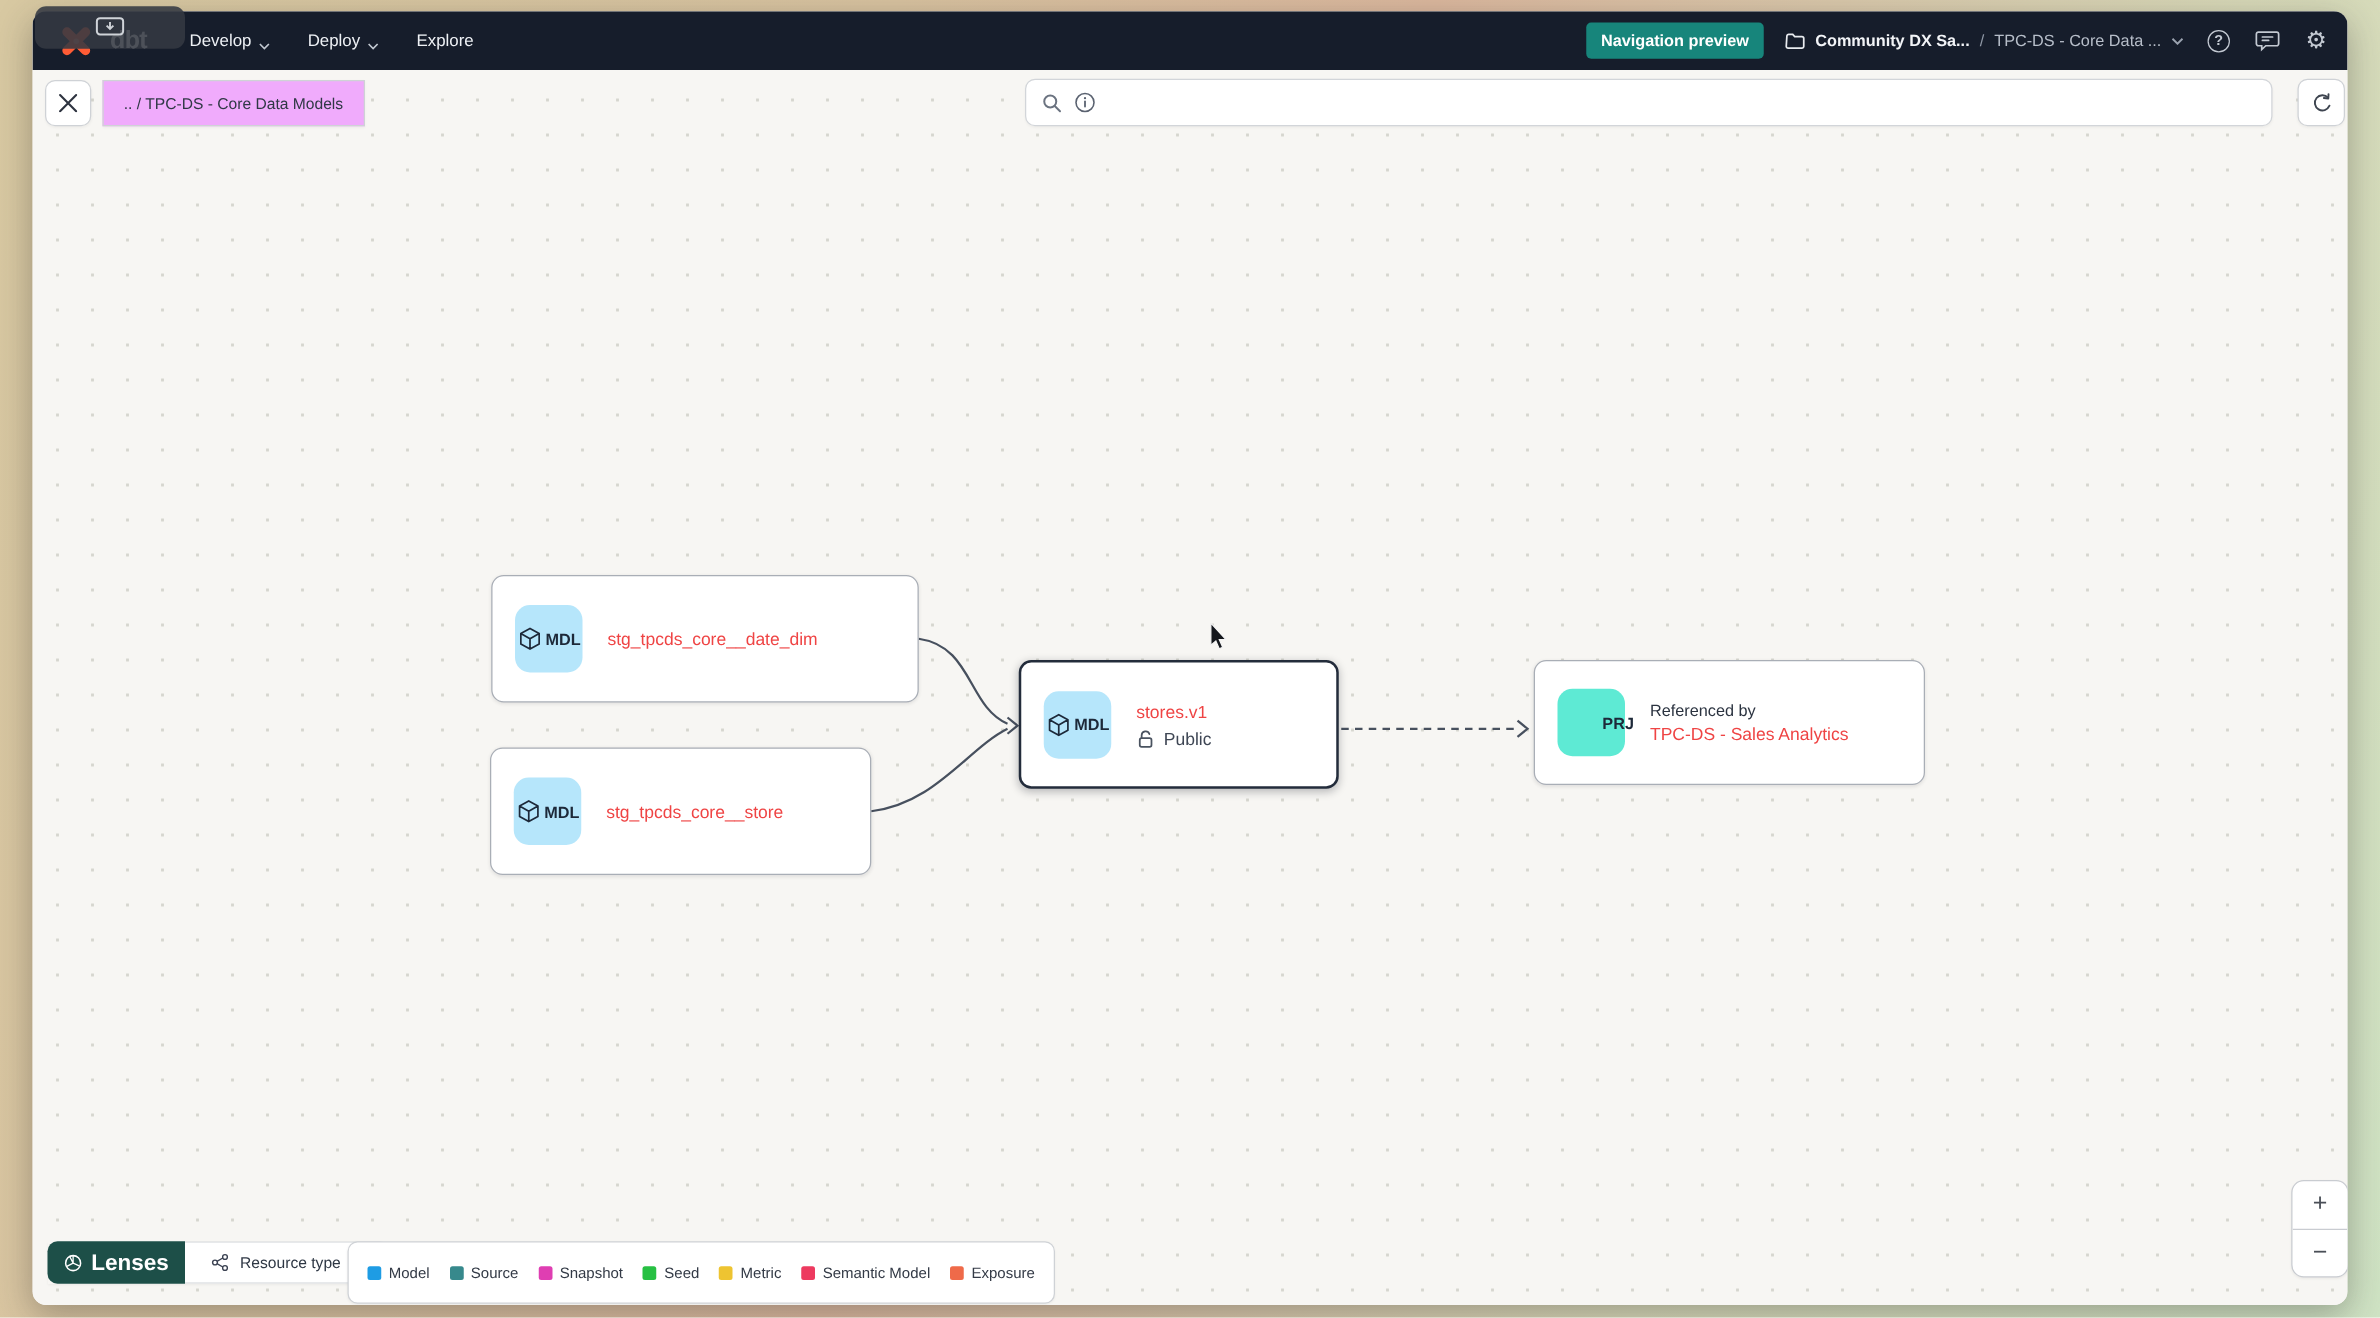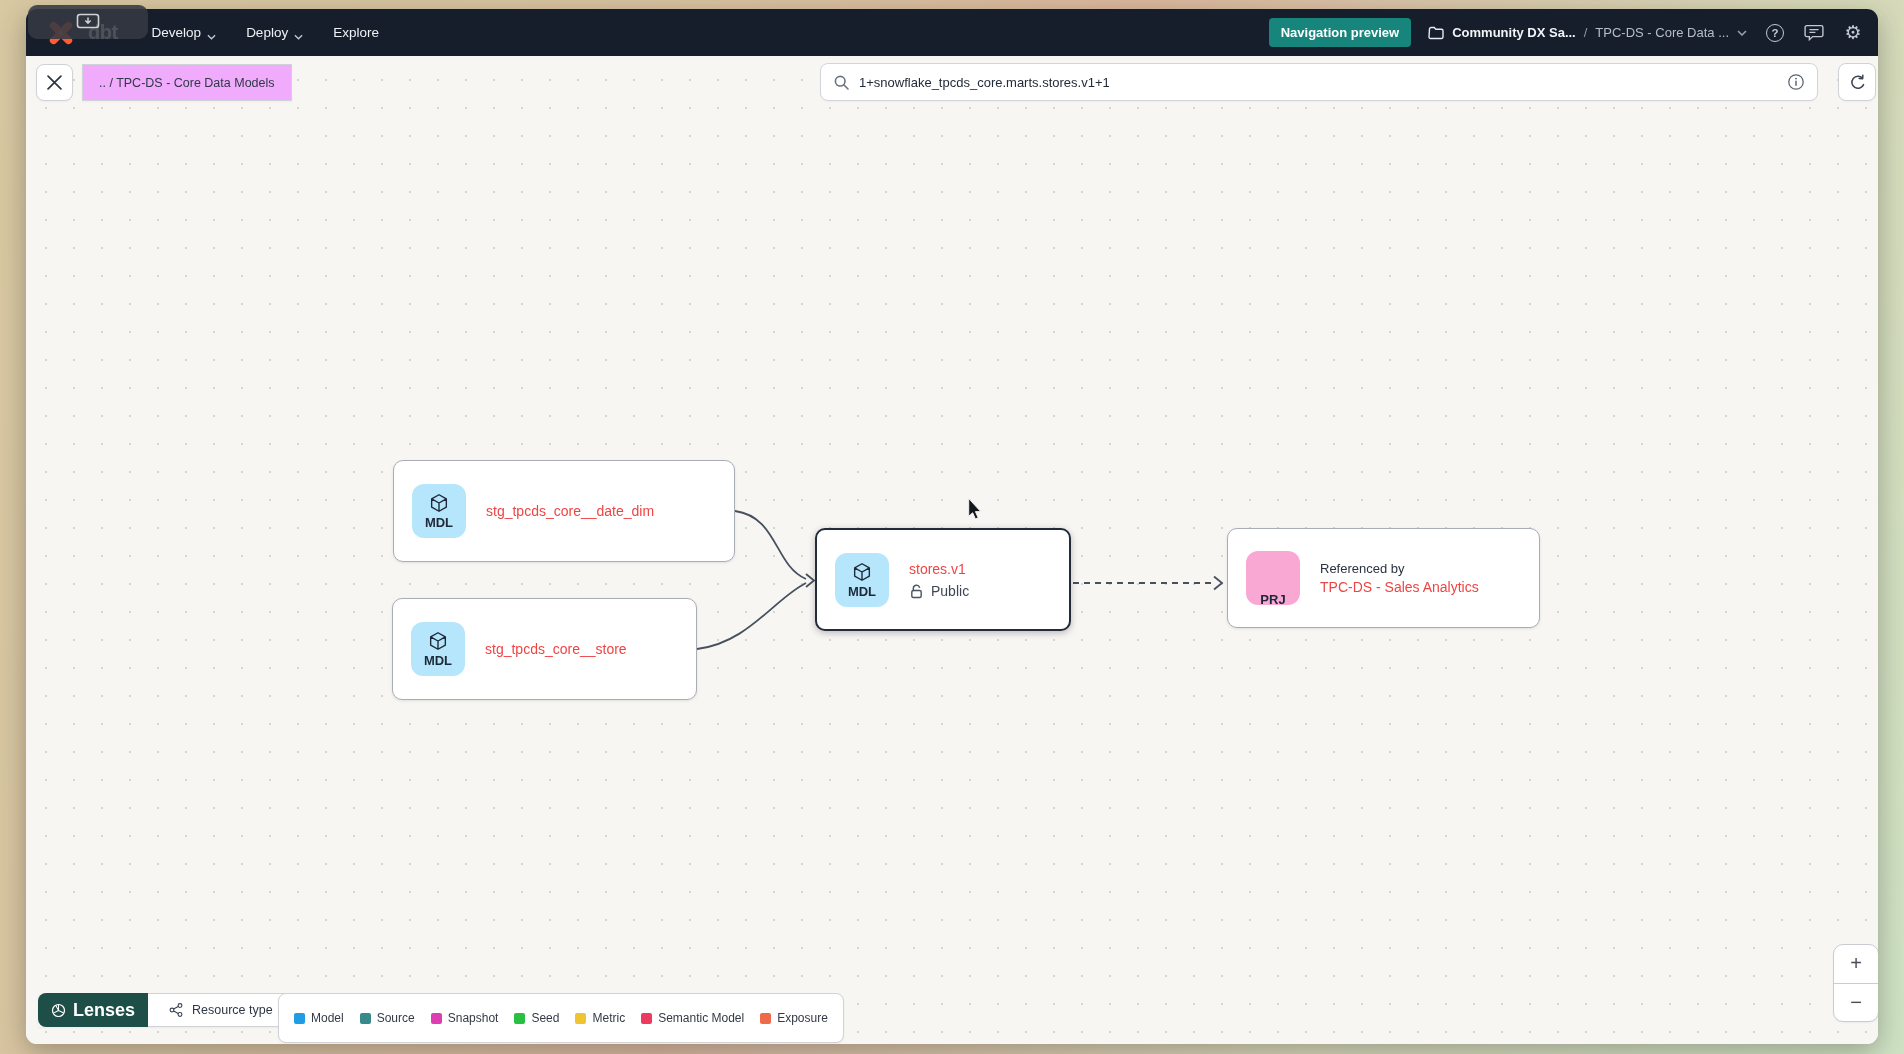--- a/index.html
+++ b/index.html
@@ -64,21 +64,21 @@
     box-shadow:0 1px 2px rgba(0,0,0,.04); }
   .search-box input { flex:1; border:none; outline:none; font-size:13px; color:#232b38;
     font-family:inherit; background:transparent; }
   .refresh-btn { left:1812px; top:54px; width:38px; height:38px; }
 
   
   .node { position:absolute; background:#fff; border:1px solid #a9aeb6; border-radius:10px;
     display:flex; align-items:center; padding:0 18px; gap:20px; cursor:pointer;
     box-shadow:0 1px 3px rgba(25,30,40,.10); }
   .node-badge { width:54px; height:54px; border-radius:12px; flex:0 0 auto;
-    display:flex; flex-direction:column; align-items:center; justify-content:center; gap:1px; }
+    display:flex; flex-direction:row; align-items:center; justify-content:center; gap:1px; }
   .node-badge .badge-code { font-size:13px; font-weight:bold; color:#1d2939; }
   .node-label { font-size:14px; color:#ef4444; font-weight:400; white-space:nowrap; }
   .node-sub { display:flex; align-items:center; gap:7px; margin-top:6px;
     font-size:14px; color:#3e4654; }
   .node-selected { border:2px solid #232c3b; box-shadow:0 2px 7px rgba(20,25,35,.28); }
   .node-title-sm { font-size:13px; color:#2b3340; margin-bottom:3px; }
 
   
   .lens-group { position:absolute; left:12px; top:984px; height:34px; display:flex;
     box-shadow:0 1px 2px rgba(0,0,0,.05); }
@@ -193,21 +193,20 @@
       <path d="M1 1 L13 13 M13 1 L1 13" stroke="#2e3440" stroke-width="1.6" stroke-linecap="round"></path>
       </svg>
   </div>
   <div class="crumb-pill">.. / TPC-DS - Core Data Models</div>
 
   <div class="search-box">
     <svg width="17" height="17" viewBox="0 0 17 17">
       <circle cx="7.2" cy="7.2" r="4.8" fill="none" stroke="#6b7380" stroke-width="1.6"></circle>
       <path d="M10.8 10.8 L15 15" stroke="#6b7380" stroke-width="1.6" stroke-linecap="round"></path>
       </svg>
-    <input type="text" value="1+snowflake_tpcds_core.marts.stores.v1+1" style="">
     <svg width="18" height="18" viewBox="0 0 20 20">
       <circle cx="10" cy="10" r="8" fill="none" stroke="#5a6270" stroke-width="1.4"></circle>
       <path d="M10 9 v4.6" stroke="#5a6270" stroke-width="1.6" stroke-linecap="round"></path>
       <circle cx="10" cy="6.2" r="1" fill="#5a6270"></circle>
       </svg>
   </div>
 
   <div class="btn-sq refresh-btn">
     <svg width="19" height="19" viewBox="0 0 20 20">
       <path d="M15.2 5.4 A 6.4 6.4 0 1 0 16.4 12.2" fill="none" stroke="#3e4550" stroke-width="1.6" stroke-linecap="round"></path>
@@ -248,21 +247,21 @@
         <svg width="15" height="16" viewBox="0 0 16 17">
           <path d="M4.6 8 V5.6 a3.4 3.4 0 0 1 6.6-1.1" fill="none" stroke="#4a5360" stroke-width="1.5" stroke-linecap="round"></path>
           <rect x="3" y="8" width="10" height="7.4" rx="1.6" fill="none" stroke="#4a5360" stroke-width="1.5"></rect>
           </svg>
         <span>Public</span>
       </div>
     </div>
   </div>
 
   <div class="node" style="left:1201px; top:519px; width:313px; height:100px;">
-    <div class="node-badge" style="background-color: #f9a8d4; gap: 43px;">
+    <div class="node-badge" style="background-color: #5eead4; gap: 43px;">
       <svg width="22" height="22" viewBox="0 0 24 24">
         <rect x="7" y="3.5" width="10" height="4.5" rx="1.2" fill="none" stroke="#1d2939" stroke-width="1.5"></rect>
         <rect x="5" y="9.5" width="14" height="5" rx="1.2" fill="none" stroke="#1d2939" stroke-width="1.5"></rect>
         <rect x="5" y="16" width="14" height="4" rx="1.2" fill="none" stroke="#1d2939" stroke-width="1.5"></rect>
         </svg>
       <span class="badge-code">PRJ</span>
     </div>
     <div>
       <div class="node-title-sm">Referenced by</div>
       <div class="node-label">TPC-DS - Sales Analytics</div>

